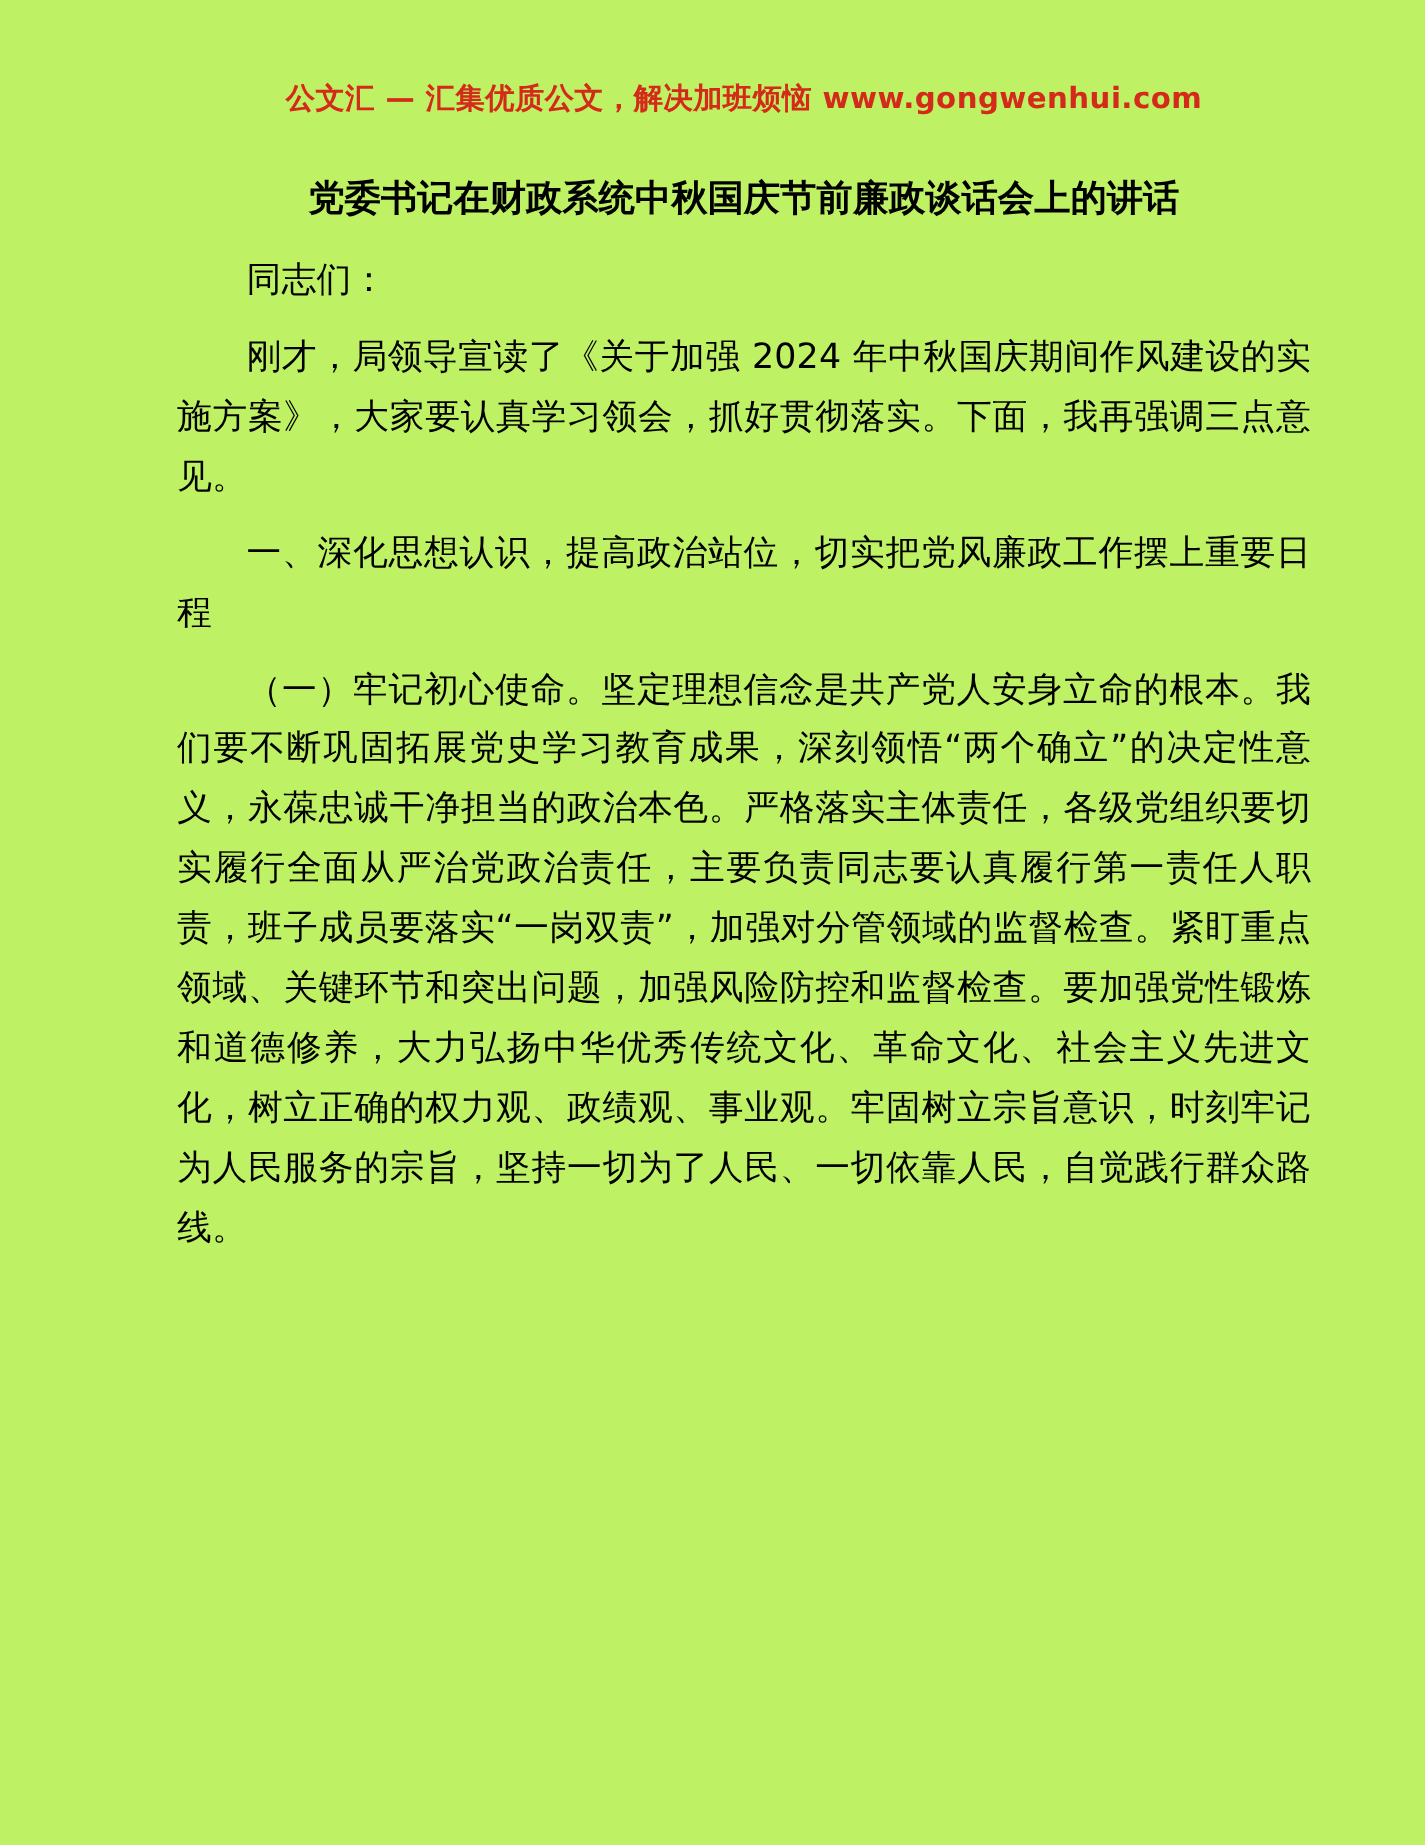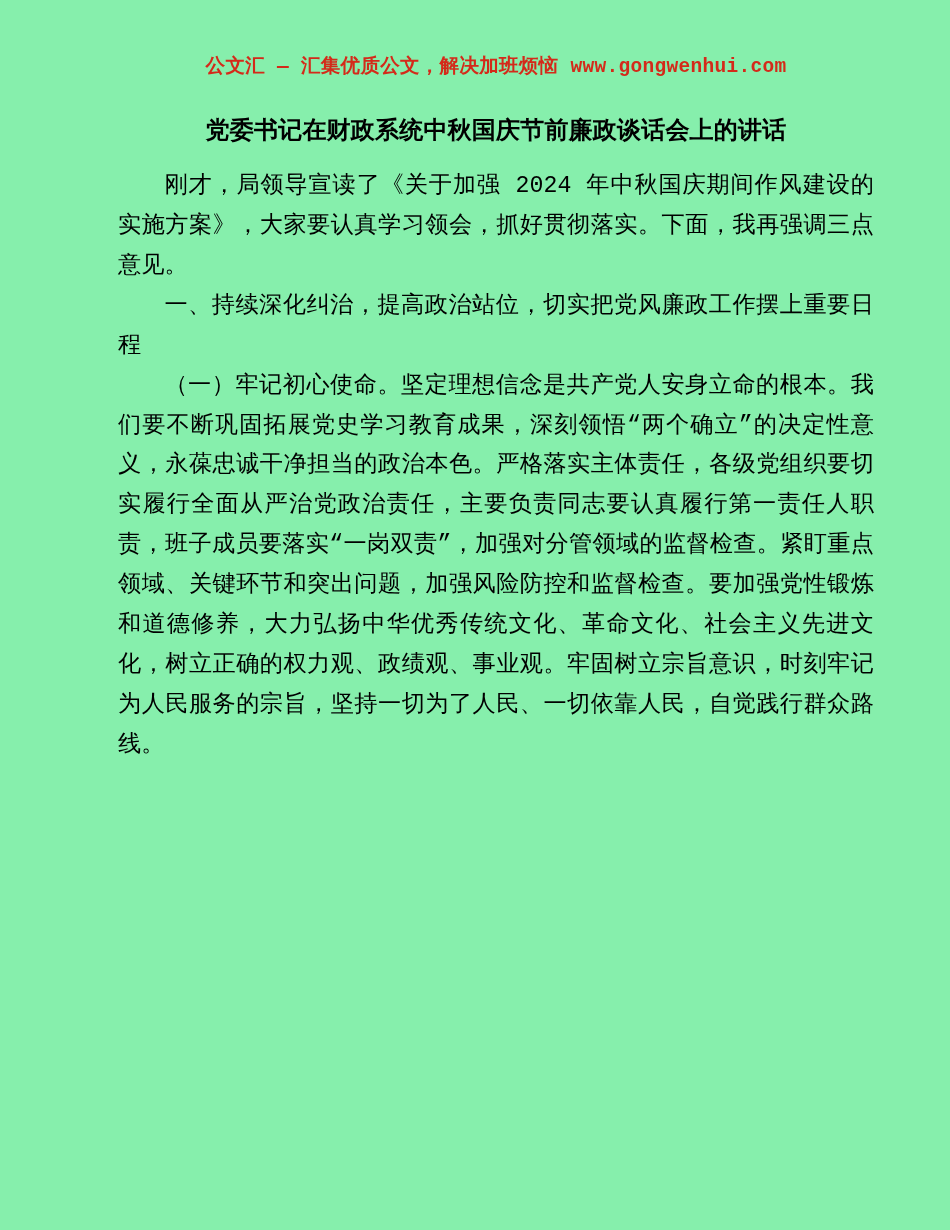--- a/index.html
+++ b/index.html
@@ -11,24 +11,23 @@
     width: 950px;
     height: 1230px;
     font-family: "DejaVu Sans", "Liberation Sans", sans-serif;
     color: #000000;
     overflow: hidden;
   }
   .page {
     position: relative;
     width: 950px;
     height: 1230px;
-    background: #86efac;
+    background: #bef264;
     box-sizing: border-box;
     padding: 0 76px 0 118px;
-    font-family: Liberation Mono, monospace;
   }
   .watermark {
     text-align: center;
     color: #d42a1a;
     font-size: 19.5px;
     font-weight: bold;
     letter-spacing: 0.3px;
     padding-top: 52px;
     padding-bottom: 0;
     white-space: nowrap;
@@ -47,33 +46,35 @@
   p.para {
     margin: 0 0 0 0;
     font-size: 23.2px;
     line-height: 1.72;
     text-align: justify;
     text-justify: inter-ideograph;
     text-indent: 2em;
     letter-spacing: 0.1px;
   }
   p.para + p.para {
+    margin-top: 11px;
   }
   p.salutation {
     text-indent: 2em;
   }
 </style>
 </head>
 <body>
 
 <div class="page">
 
   <div class="watermark">公文汇 — 汇集优质公文，解决加班烦恼 www.gongwenhui.com</div>
 
   <h1 class="doc-title">党委书记在财政系统中秋国庆节前廉政谈话会上的讲话</h1>
 
   <div class="body-text">
+    <p class="para salutation">同志们：</p>
     <p class="para">刚才，局领导宣读了《关于加强 2024 年中秋国庆期间作风建设的实施方案》，大家要认真学习领会，抓好贯彻落实。下面，我再强调三点意见。</p>
-    <p class="para">一、持续深化纠治，提高政治站位，切实把党风廉政工作摆上重要日程</p>
+    <p class="para">一、深化思想认识，提高政治站位，切实把党风廉政工作摆上重要日程</p>
     <p class="para">（一）牢记初心使命。坚定理想信念是共产党人安身立命的根本。我们要不断巩固拓展党史学习教育成果，深刻领悟“两个确立”的决定性意义，永葆忠诚干净担当的政治本色。严格落实主体责任，各级党组织要切实履行全面从严治党政治责任，主要负责同志要认真履行第一责任人职责，班子成员要落实“一岗双责”，加强对分管领域的监督检查。紧盯重点领域、关键环节和突出问题，加强风险防控和监督检查。要加强党性锻炼和道德修养，大力弘扬中华优秀传统文化、革命文化、社会主义先进文化，树立正确的权力观、政绩观、事业观。牢固树立宗旨意识，时刻牢记为人民服务的宗旨，坚持一切为了人民、一切依靠人民，自觉践行群众路线。</p>
   </div>
 
 </div>
 
 </body></html>

